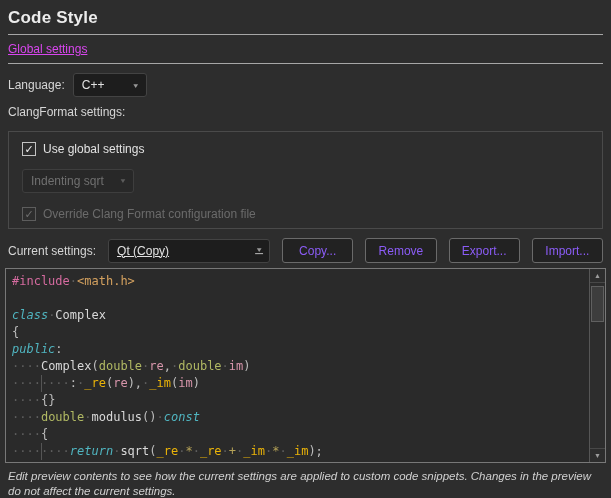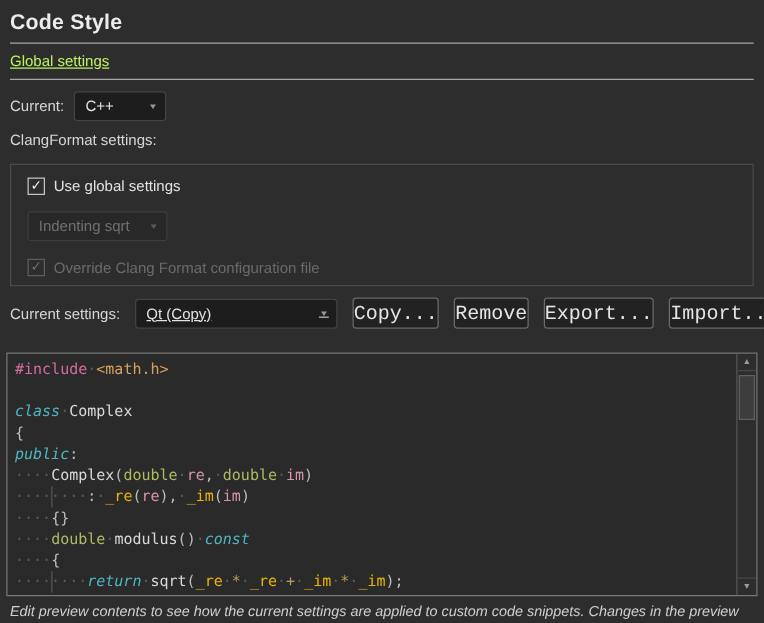--- a/index.html
+++ b/index.html
@@ -8,21 +8,21 @@
     background:#2d2d2d;
     font-family:"Liberation Sans", sans-serif;
     color:#d6d6d6;
     font-size:12px;
   }
 
   
   .title-block { margin:8px 8px 0; padding-bottom:6px; border-bottom:1px solid #a6a6a6; }
   .title-block h1 { font-size:17px; font-weight:bold; color:#ececec; letter-spacing:0.2px; }
   .link-row { margin:7px 8px 0; padding-bottom:7px; border-bottom:1px solid #a6a6a6; }
-  .link-row a { color:#bef264; text-decoration:underline; cursor:pointer; }
+  .link-row a { color:#d946ef; text-decoration:underline; cursor:pointer; }
 
   
   .row { display:flex; align-items:center; }
   .language-row { margin:9px 8px 0; gap:8px; }
   label.ui { color:#d6d6d6; }
 
   
   .combo {
     height:24px; background:#1d1d1d; border:1px solid #434343; border-radius:3px;
     display:flex; align-items:center; padding:0 6px 0 8px; color:#e2e2e2; cursor:pointer;
@@ -48,26 +48,26 @@
   }
   .check-row .cb-label { color:#e2e2e2; }
   .check-row.disabled .checkbox { border-color:#5d5d5d; color:#6f6f6f; cursor:default; }
   .check-row.disabled .cb-label { color:#6b6b6b; }
 
   
   .settings-row { margin:9px 8px 0; gap:12px; }
   .settings-row .combo { width:162px; flex:none;text-decoration:underline; }
   .btn {
     flex:1; height:25px; background:#222222; border:1px solid #6a6a6a; border-radius:3px;
-    color:#e5e5e5; font-family:Liberation Mono, monospace; font-size:16px; cursor:pointer;
+    color:#8b5cf6; font-family:Liberation Sans, sans-serif; font-size:12px; cursor:pointer;
   }
 
   
   .editor {
-    position:relative; margin:19px 5px 0; height:195px;
+    position:relative; margin:5px 5px 0; height:195px;
     background:#2a2a2a; border:1px solid #787878; overflow:hidden;
   }
   .code {
     position:absolute; left:0; top:0; right:16px; bottom:0;
     font-family:"DejaVu Sans Mono", monospace; font-size:12px; line-height:17px;
     padding:4px 0 0 6px; white-space:pre;
   }
   .line { position:relative; height:17px; }
   .guide { position:absolute; left:4ch; top:0; bottom:0; width:1px; background:#555555; }
   .tok-pp    { color:#d66ba0; }
@@ -108,21 +108,21 @@
 <body>
 
 <div class="title-block">
   <h1>Code Style</h1>
 </div>
 <div class="link-row">
   <a>Global settings</a>
 </div>
 
 <div class="row language-row">
-  <label class="ui">Current:</label>
+  <label class="ui">Language:</label>
   <div class="combo" style="width:74px;">
     <span class="combo-text">C++</span>
     <span class="arr">▼</span>
   </div>
 </div>
 
 <div class="group-label">ClangFormat settings:</div>
 <div class="group-box">
   <div class="check-row">
     <span class="checkbox">

